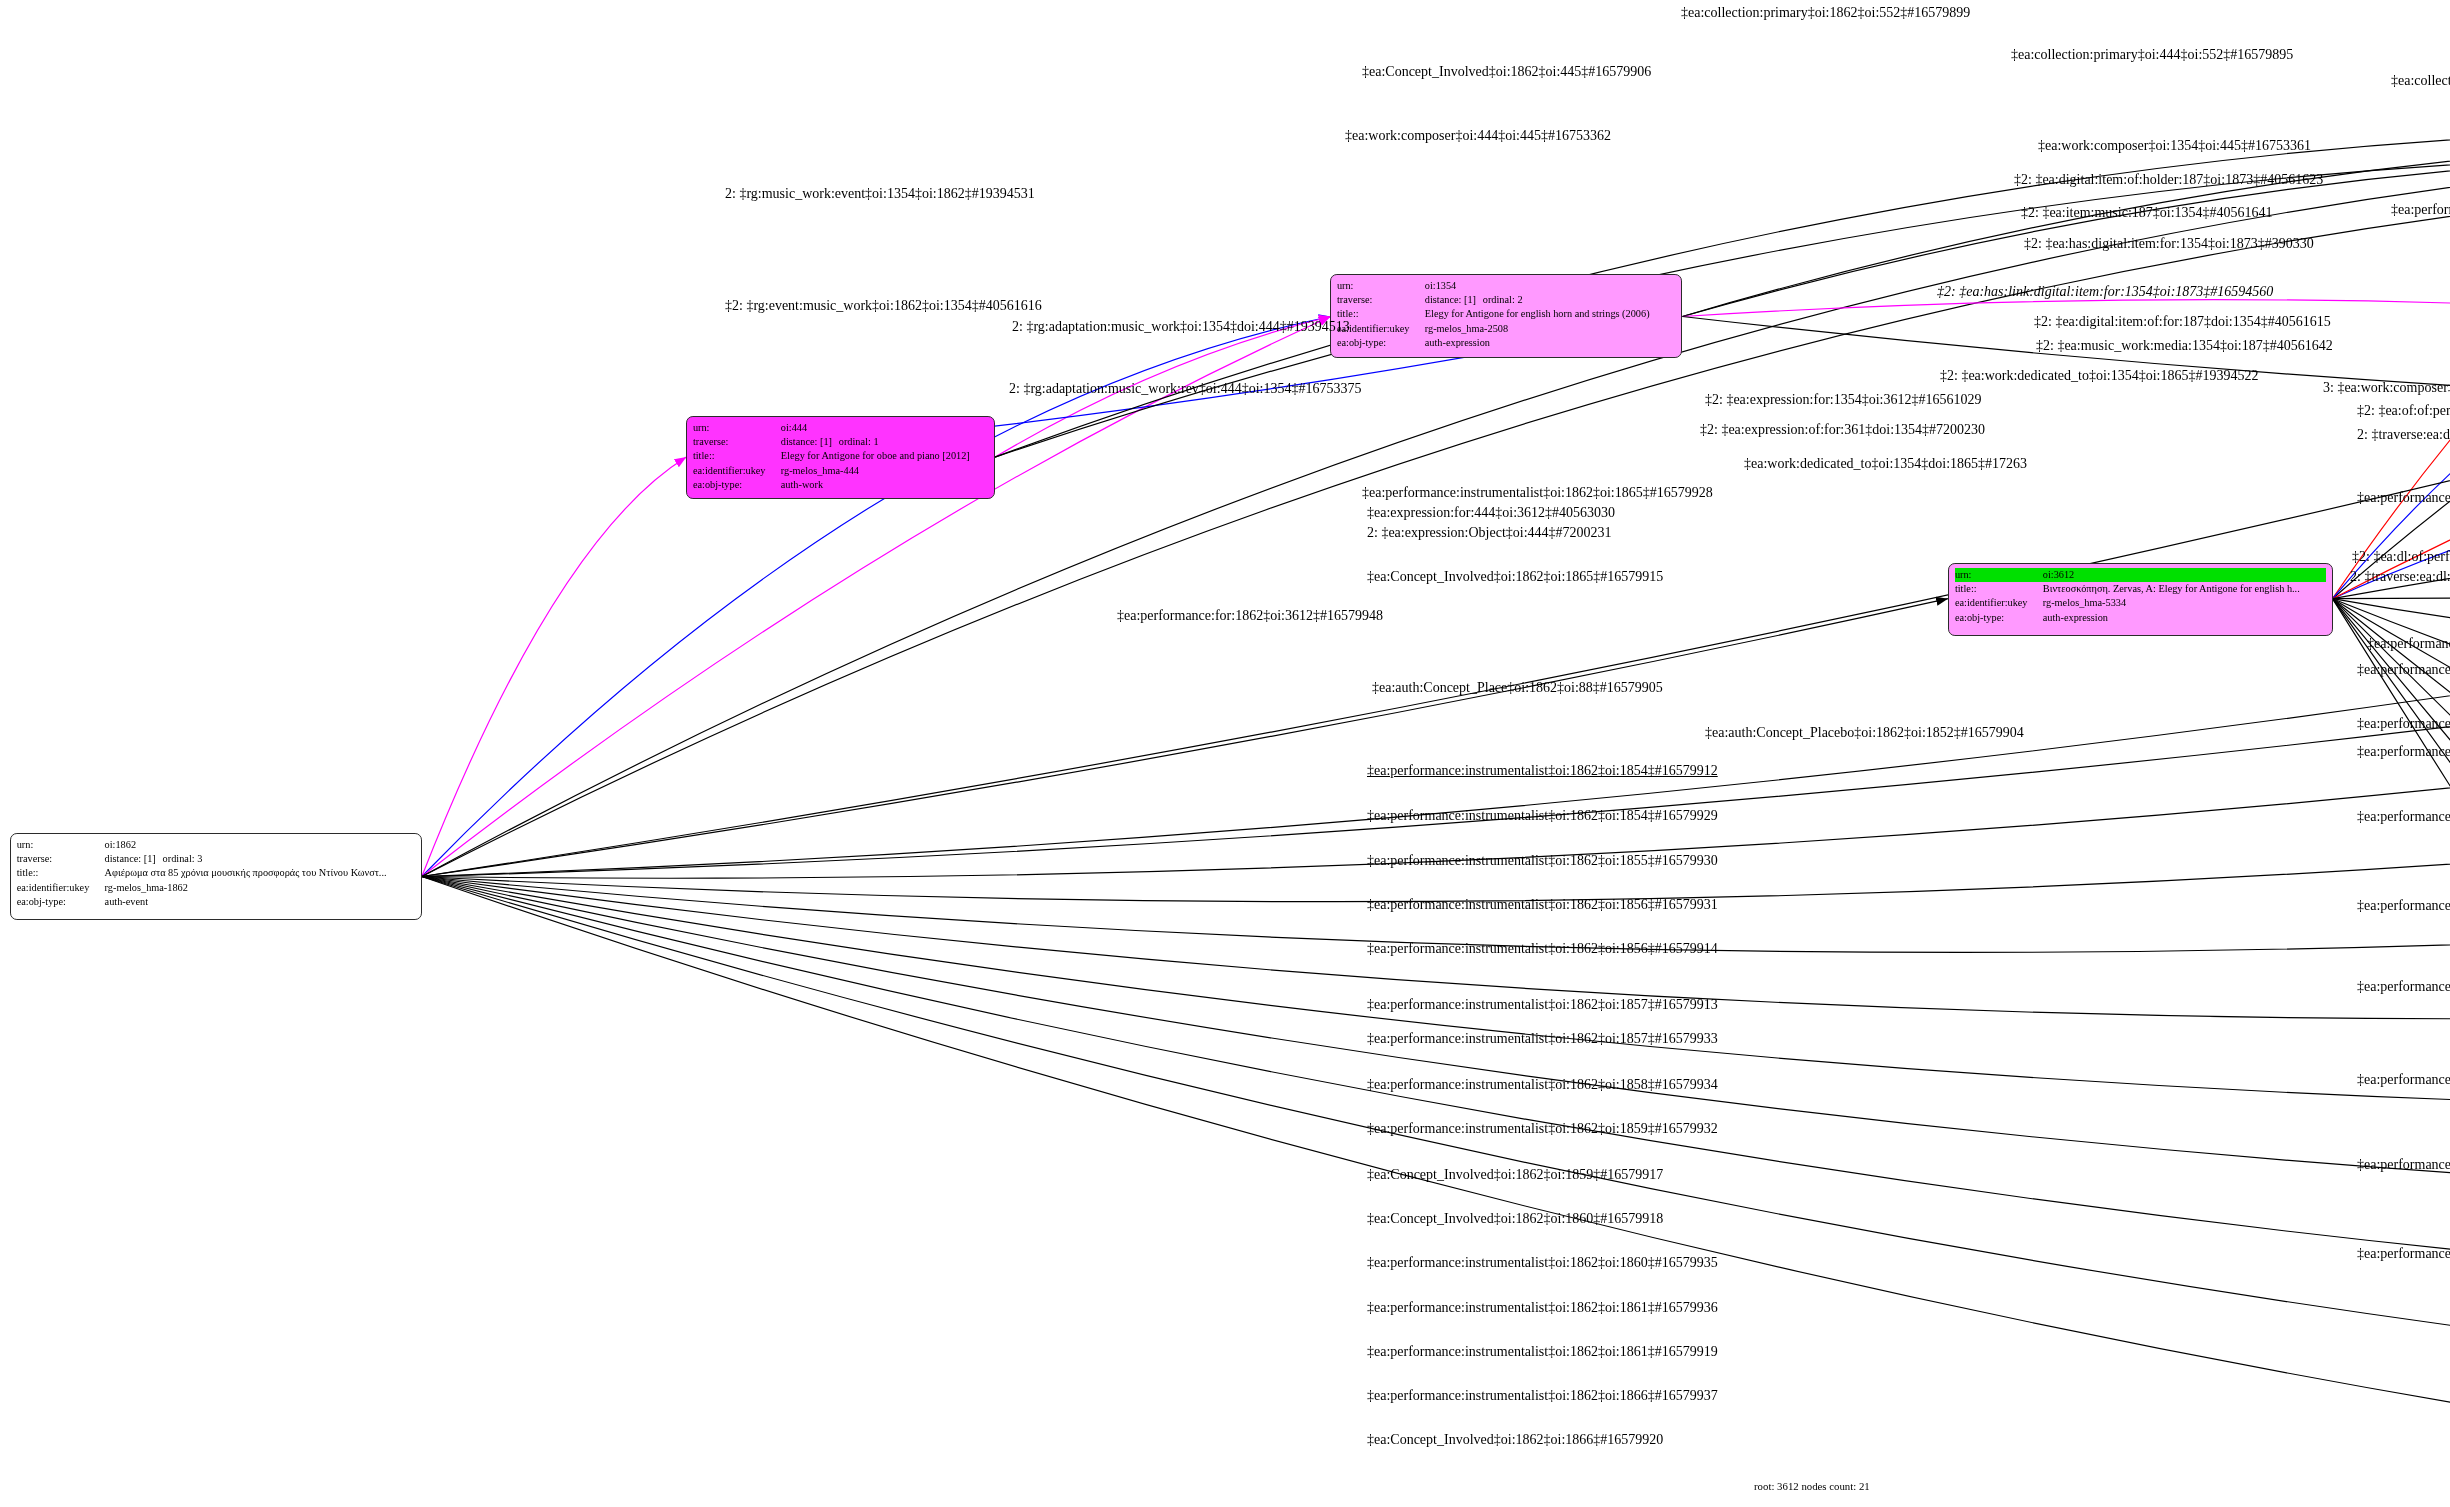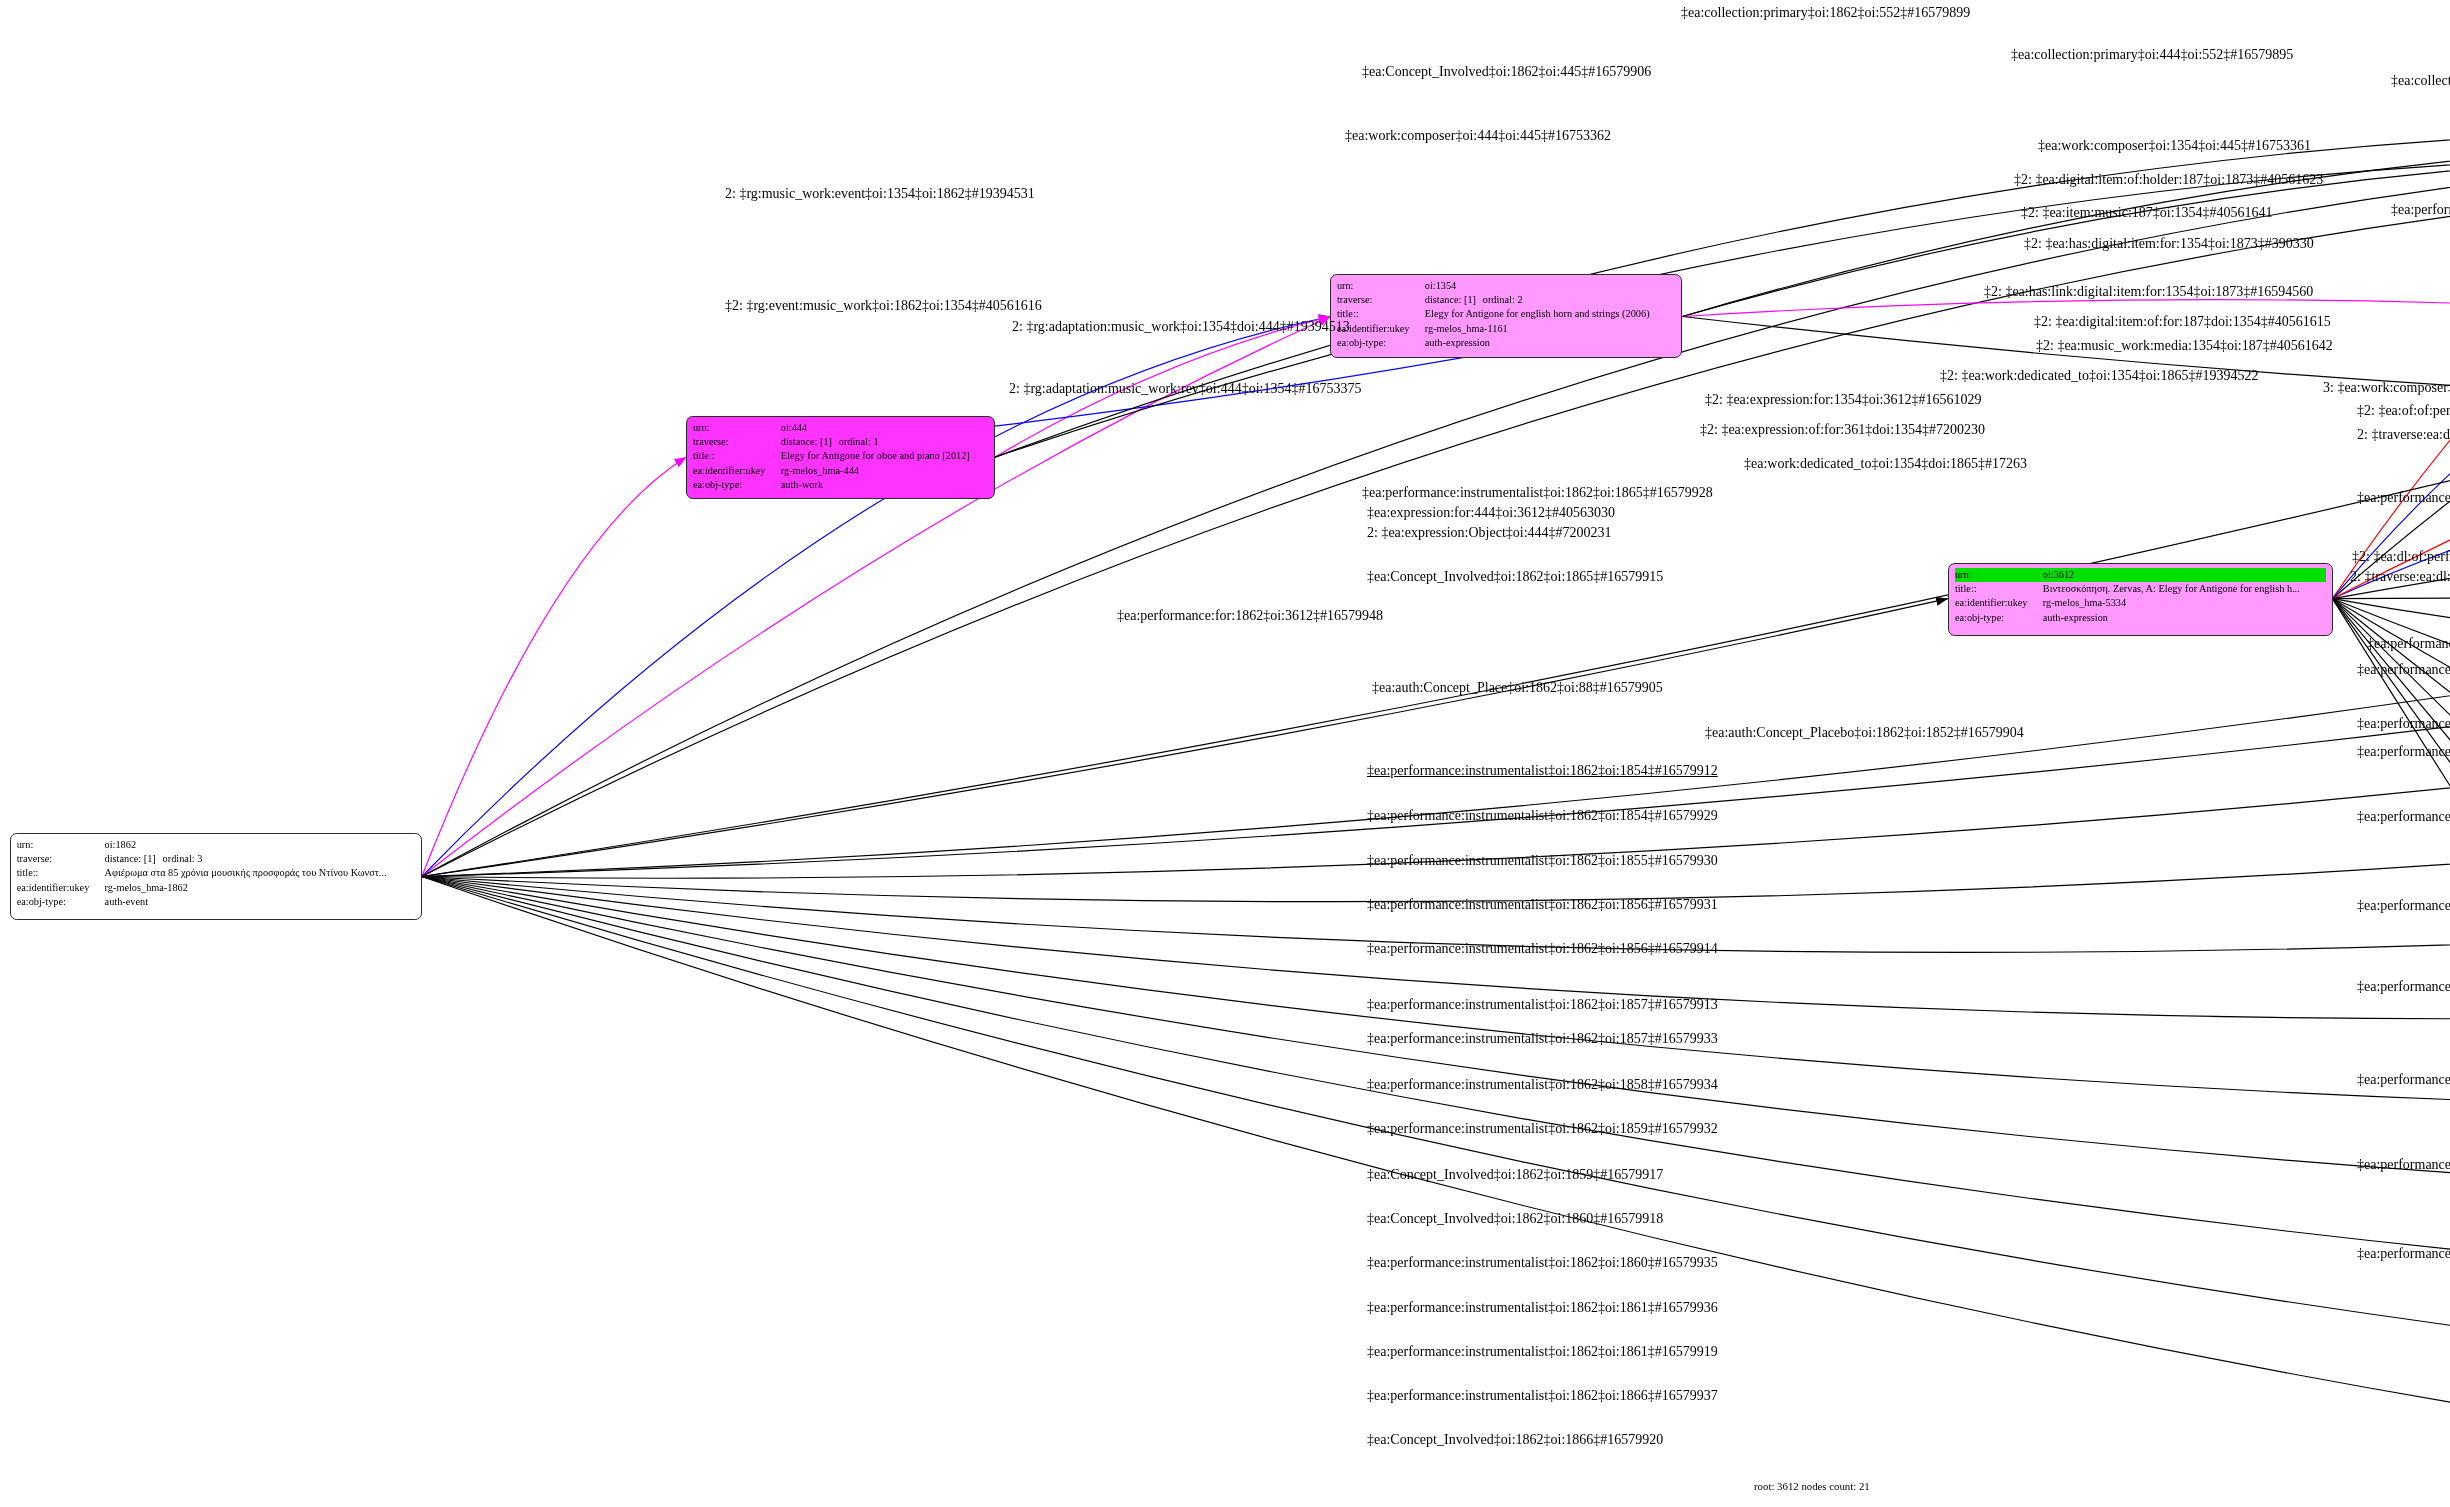--- a/index.html
+++ b/index.html
@@ -152,21 +152,21 @@
             <tr class="trv">
               <td class="k">traverse:</td>
               <td class="v"><span class="d">distance: [1]</span>ordinal: 2</td>
             </tr>
             <tr>
               <td class="k">title::</td>
               <td class="v">Elegy for Antigone for english horn and strings (2006)</td>
             </tr>
             <tr>
               <td class="k">ea:identifier:ukey</td>
-              <td class="v">rg-melos_hma-1161</td>
+              <td class="v">rg-melos_hma-2508</td>
             </tr>
             <tr>
               <td class="k">ea:obj-type:</td>
               <td class="v">auth-expression</td>
             </tr>
           </tbody>
         </table>
       </div>
       <div class="node root" style="left: 1948px; top: 563px; width: 385px; height: 73px;">
         <table>
@@ -197,21 +197,21 @@
       <div class="edge-label" style="left: 2011px; top: 47px; color: rgb(0, 0, 0);">‡ea:collection:primary‡oi:444‡oi:552‡#16579895</div>
       <div class="edge-label" style="left: 1362px; top: 64px; color: rgb(0, 0, 0);">‡ea:Concept_Involved‡oi:1862‡oi:445‡#16579906</div>
       <div class="edge-label" style="left: 2391px; top: 73px; color: rgb(0, 0, 0);">‡ea:collection:primary‡oi:1354‡oi:552‡#16579891</div>
       <div class="edge-label" style="left: 1345px; top: 128px; color: rgb(0, 0, 0);">‡ea:work:composer‡oi:444‡oi:445‡#16753362</div>
       <div class="edge-label" style="left: 2038px; top: 138px; color: rgb(0, 0, 0);">‡ea:work:composer‡oi:1354‡oi:445‡#16753361</div>
       <div class="edge-label" style="left: 2014px; top: 172px; color: rgb(0, 0, 0);">‡2: ‡ea:digital:item:of:holder:187‡oi:1873‡#40561623</div>
       <div class="edge-label" style="left: 725px; top: 186px; color: rgb(0, 0, 0);">2: ‡rg:music_work:event‡oi:1354‡oi:1862‡#19394531</div>
       <div class="edge-label" style="left: 2021px; top: 205px; color: rgb(0, 0, 0);">‡2: ‡ea:item:music:187‡oi:1354‡#40561641</div>
       <div class="edge-label" style="left: 2391px; top: 202px; color: rgb(0, 0, 0);">‡ea:performance:conductor‡oi:3612‡oi:445‡#7200216</div>
       <div class="edge-label" style="left: 2024px; top: 236px; color: rgb(0, 0, 0);">‡2: ‡ea:has:digital:item:for:1354‡oi:1873‡#390330</div>
-      <div class="edge-label" style="left: 1984px; top: 284px; color: rgb(0, 0, 0);">‡2: ‡ea:has:link:digital:item:for:1354‡oi:1873‡#16594560</div>
+      <div class="edge-label" style="left: 1937px; top: 284px; color: rgb(0, 0, 0); font-style: italic;">‡2: ‡ea:has:link:digital:item:for:1354‡oi:1873‡#16594560</div>
       <div class="edge-label" style="left: 725px; top: 298px; color: rgb(0, 0, 0);">‡2: ‡rg:event:music_work‡oi:1862‡oi:1354‡#40561616</div>
       <div class="edge-label" style="left: 2034px; top: 314px; color: rgb(0, 0, 0);">‡2: ‡ea:digital:item:of:for:187‡doi:1354‡#40561615</div>
       <div class="edge-label" style="left: 2036px; top: 338px; color: rgb(0, 0, 0);">‡2: ‡ea:music_work:media:1354‡oi:187‡#40561642</div>
       <div class="edge-label" style="left: 1012px; top: 319px; color: rgb(0, 0, 0);">2: ‡rg:adaptation:music_work‡oi:1354‡doi:444‡#19394513</div>
       <div class="edge-label" style="left: 1940px; top: 368px; color: rgb(0, 0, 0);">‡2: ‡ea:work:dedicated_to‡oi:1354‡oi:1865‡#19394522</div>
       <div class="edge-label" style="left: 1009px; top: 381px; color: rgb(0, 0, 0);">2: ‡rg:adaptation:music_work:rev‡oi:444‡oi:1354‡#16753375</div>
       <div class="edge-label" style="left: 1705px; top: 392px; color: rgb(0, 0, 0);">‡2: ‡ea:expression:for:1354‡oi:3612‡#16561029</div>
       <div class="edge-label" style="left: 1700px; top: 422px; color: rgb(0, 0, 0);">‡2: ‡ea:expression:of:for:361‡doi:1354‡#7200230</div>
       <div class="edge-label" style="left: 2323px; top: 380px; color: rgb(0, 0, 0);">3: ‡ea:work:composer‡oi:3612‡oi:445‡#16561023</div>
       <div class="edge-label" style="left: 2357px; top: 403px; color: rgb(0, 0, 0);">‡2: ‡ea:of:of:performance:holder:187‡doi:3612‡#16561582</div>

